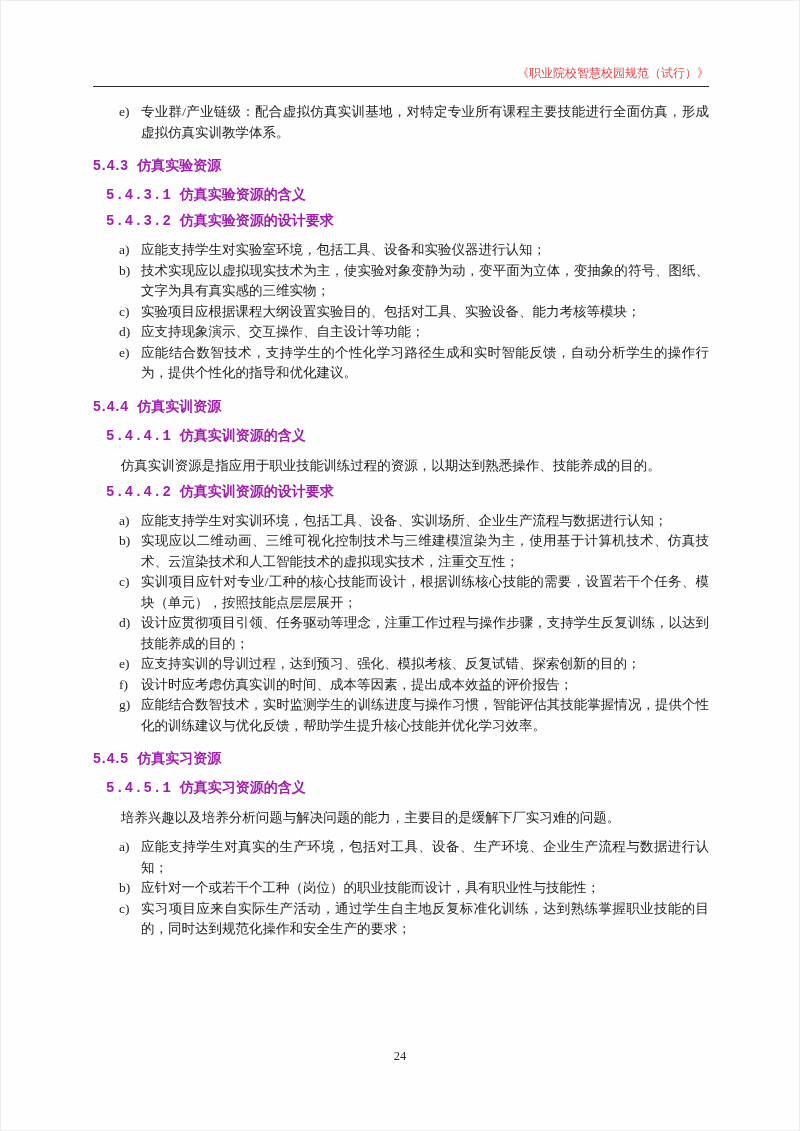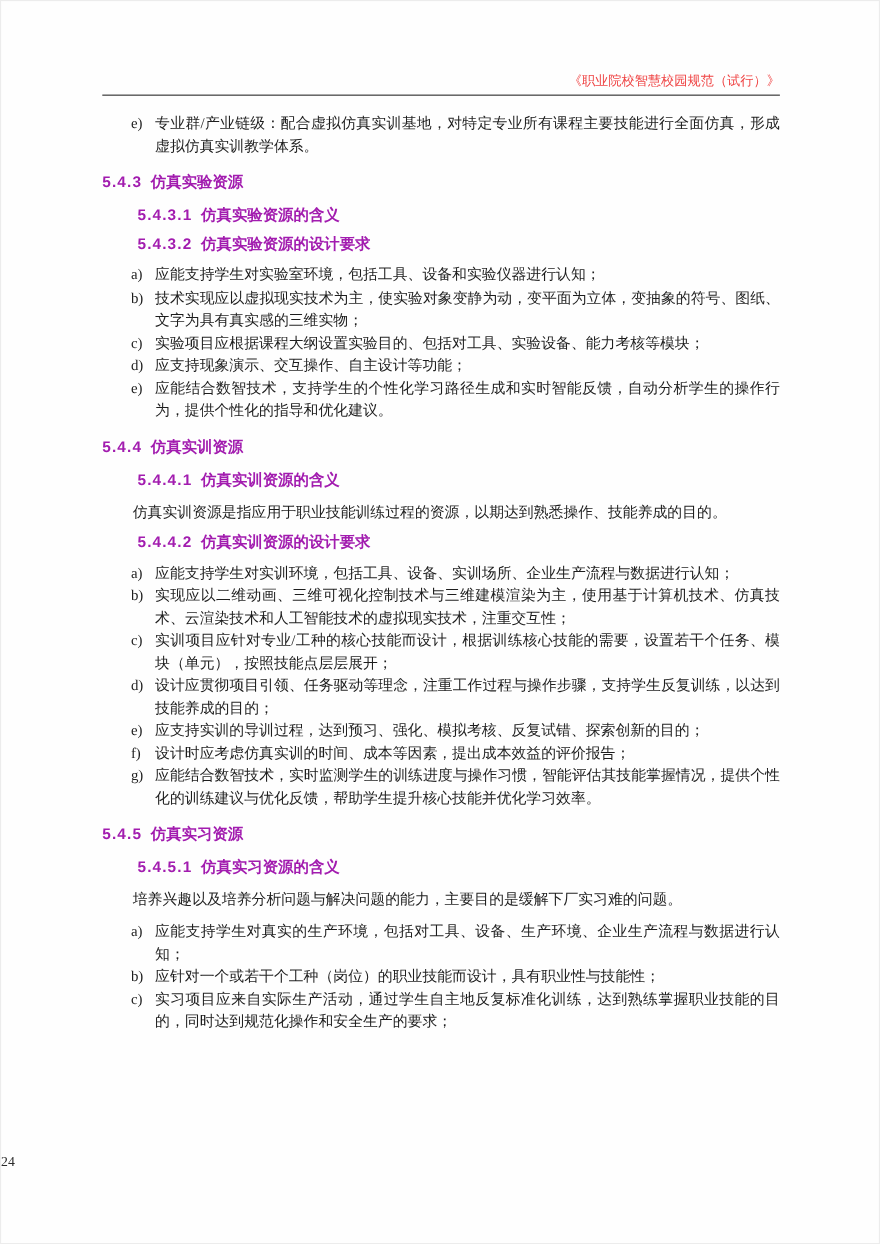--- a/index.html
+++ b/index.html
@@ -25,41 +25,41 @@
   }
   .content { margin: 0 90px 0 92px; }
   .h3, .h4 {
     font-family: "Liberation Sans", "DejaVu Sans", sans-serif;
     font-weight: bold;
     font-size: 14px;
     line-height: 20px;
     margin: 12px 0 0 0;
     color: #a21caf;
   }
-  .h4 { margin: 10px 0 0 32px; }
+  .h4 { margin: 10px 0 0 13px; font-family: Liberation Mono, monospace; }
   .h4.tight { margin-top: 6px; }
   .h-num { margin-right: 8px; letter-spacing: 1px; }
   p.body {
     margin: 9px 0 0 0;
     font-size: 13.5px;
     line-height: 21px;
     text-indent: 2.05em;
     text-align: justify;
   }
   .list { margin: 9px 0 0 0; padding-left: 26px; }
   .list.intro { margin-top: 15px; }
   .li { display: flex; font-size: 13.5px; line-height: 20.5px; }
   .li .marker { flex: 0 0 22px; }
   .li .li-text { flex: 1; text-align: justify; }
   .page-footer {
     position: absolute;
     top: 1048px;
     left: 0;
     right: 0;
-    text-align: left;
+    text-align: center;
     font-size: 12.5px;
     color: #2a2a2a;
   }
 </style>
 </head>
 <body>
 
 <div class="page">
 
   <div class="page-header">

